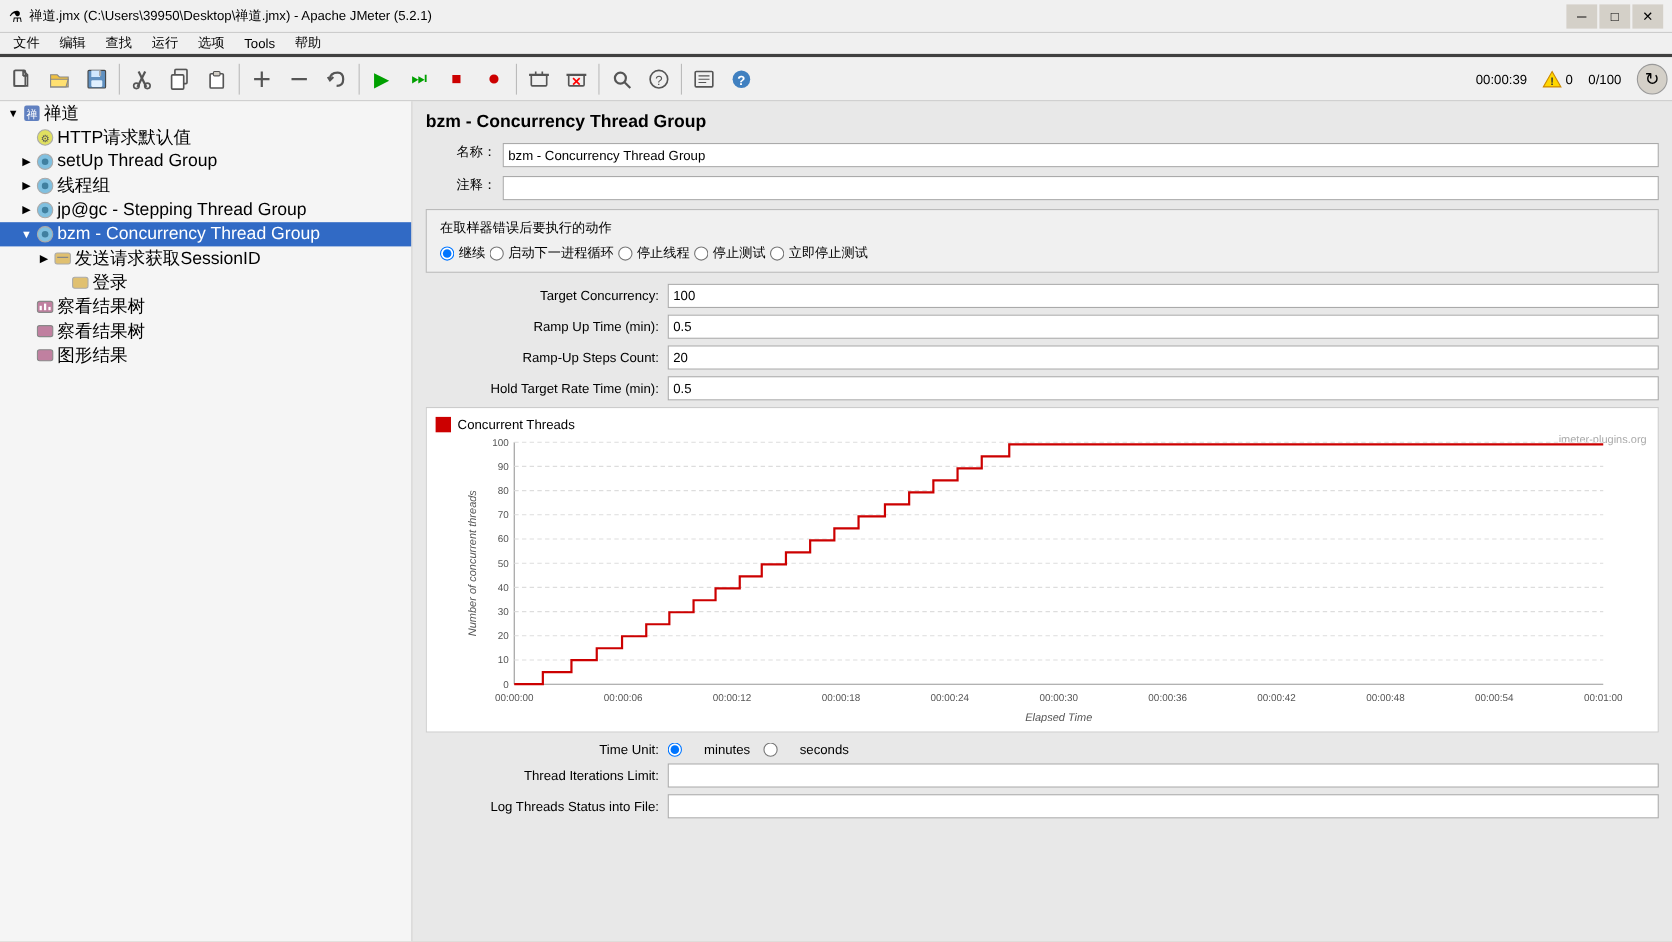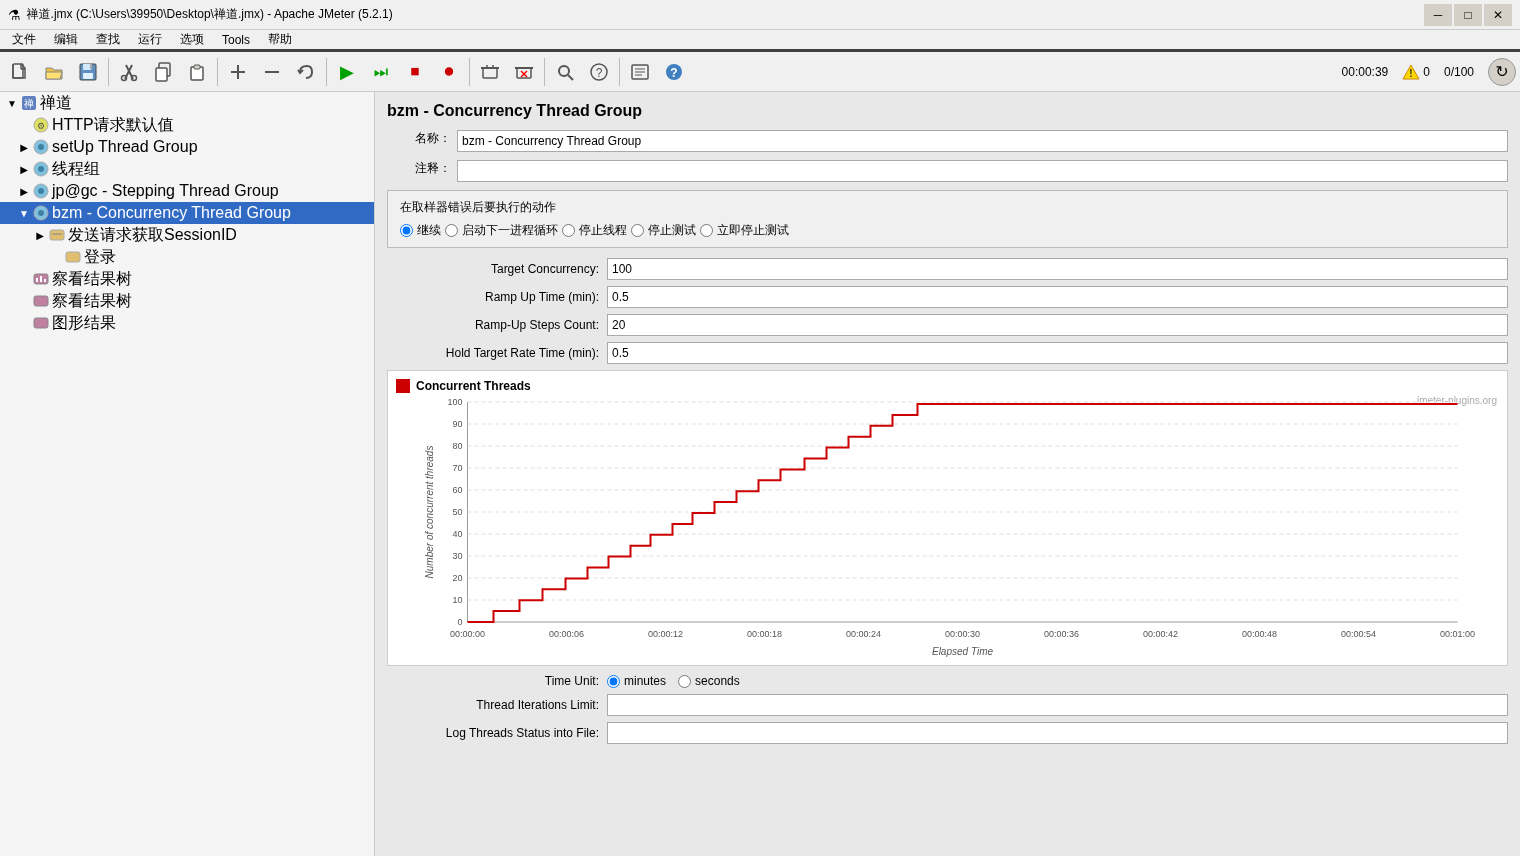--- a/index.html
+++ b/index.html
@@ -200,21 +200,21 @@
       margin-bottom: 8px;
       padding: 8px;
       position: relative;
     }
     .chart-header {
       display: flex;
       align-items: center;
       gap: 6px;
       margin-bottom: 4px;
       font-size: 12px;
-      font-weight: bold;
+      font-weight: normal;
     }
     .chart-legend-color {
       width: 14px; height: 14px; background: #cc0000; display: inline-block;
     }
     .chart-watermark {
       position: absolute;
       top: 24px;
       right: 10px;
       font-size: 10px;
       color: #aaa;
@@ -234,21 +234,21 @@
       display: flex;
       align-items: center;
       margin-bottom: 6px;
     }
     .time-unit-label {
       width: 220px;
       text-align: right;
       padding-right: 8px;
       font-size: 12px;
     }
-    .radio-inline { display: flex; align-items: center; gap: 4px; font-size: 12px; margin-right: 12px; cursor: pointer; }
+    .radio-inline { display: flex; align-items: center; gap: 20px; font-size: 12px; margin-right: 12px; cursor: pointer; }
 
     ::-webkit-scrollbar { width: 8px; height: 8px; }
     ::-webkit-scrollbar-track { background: #e0e0e0; }
     ::-webkit-scrollbar-thumb { background: #aaa; }
   </style>
 </head>
 <body>
 
 <div class="title-bar">
   <div class="title-bar-left">

